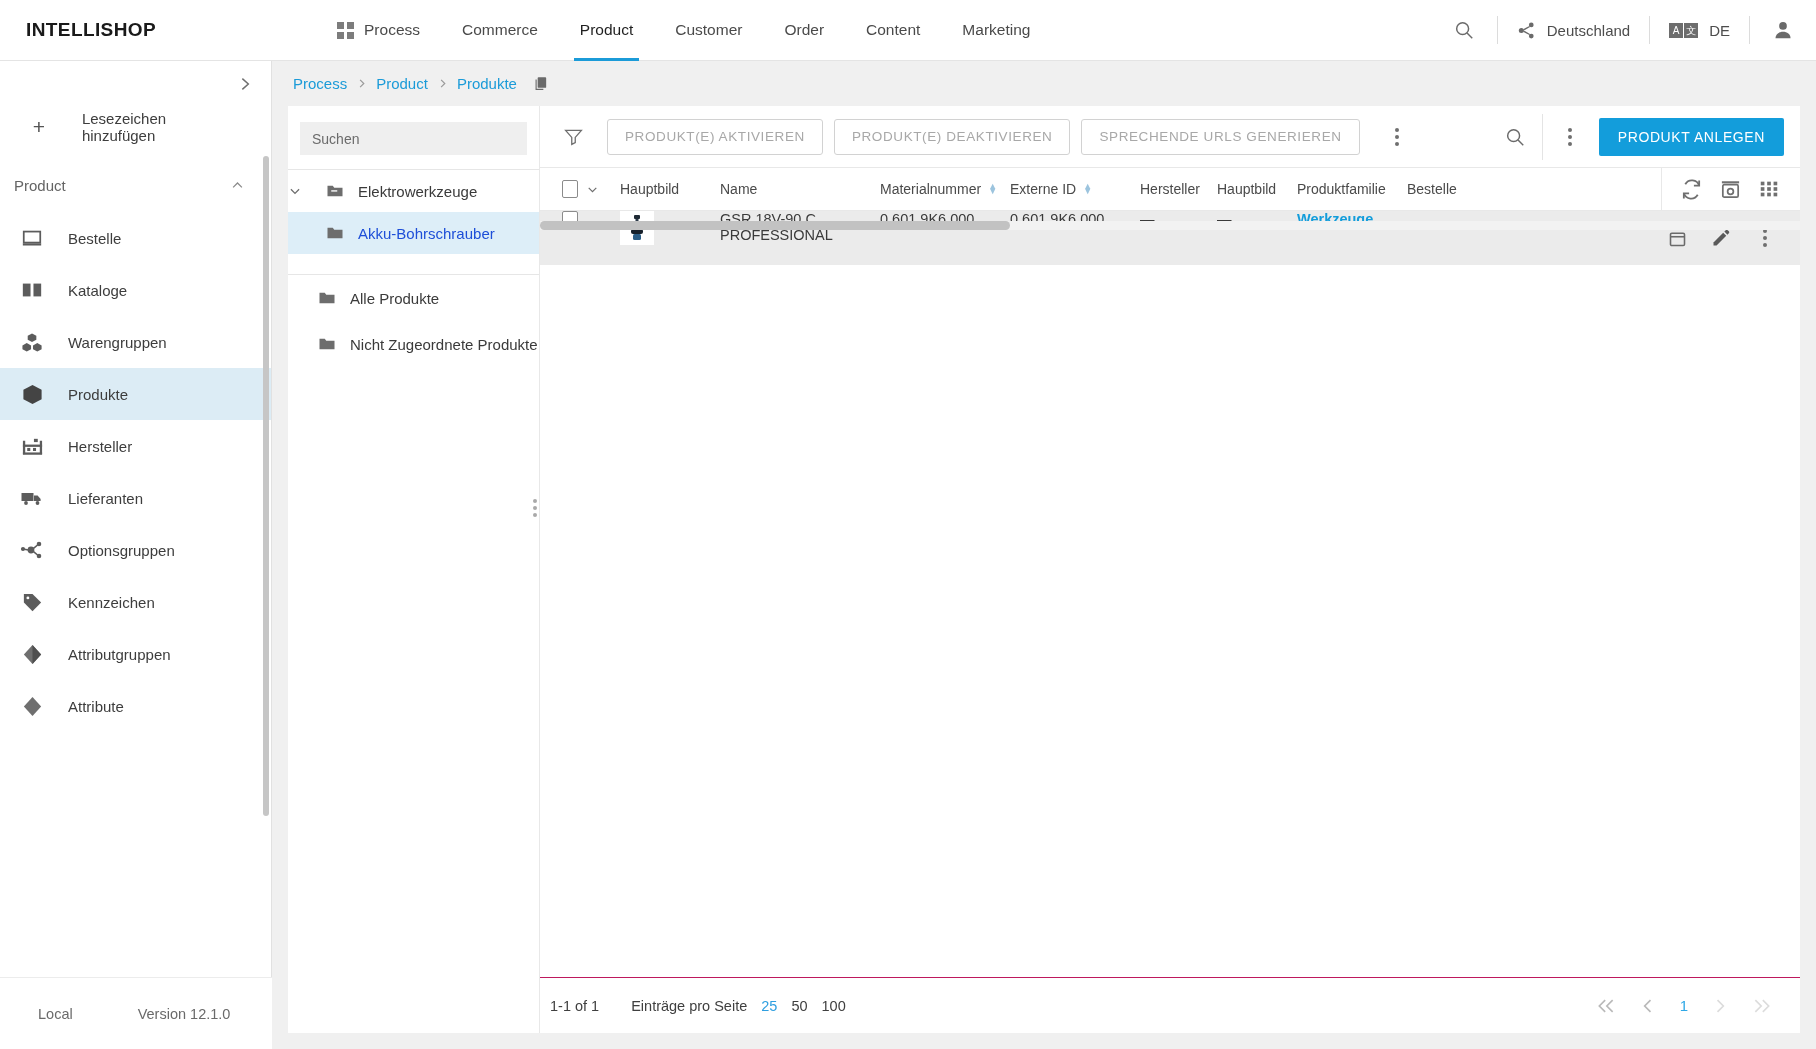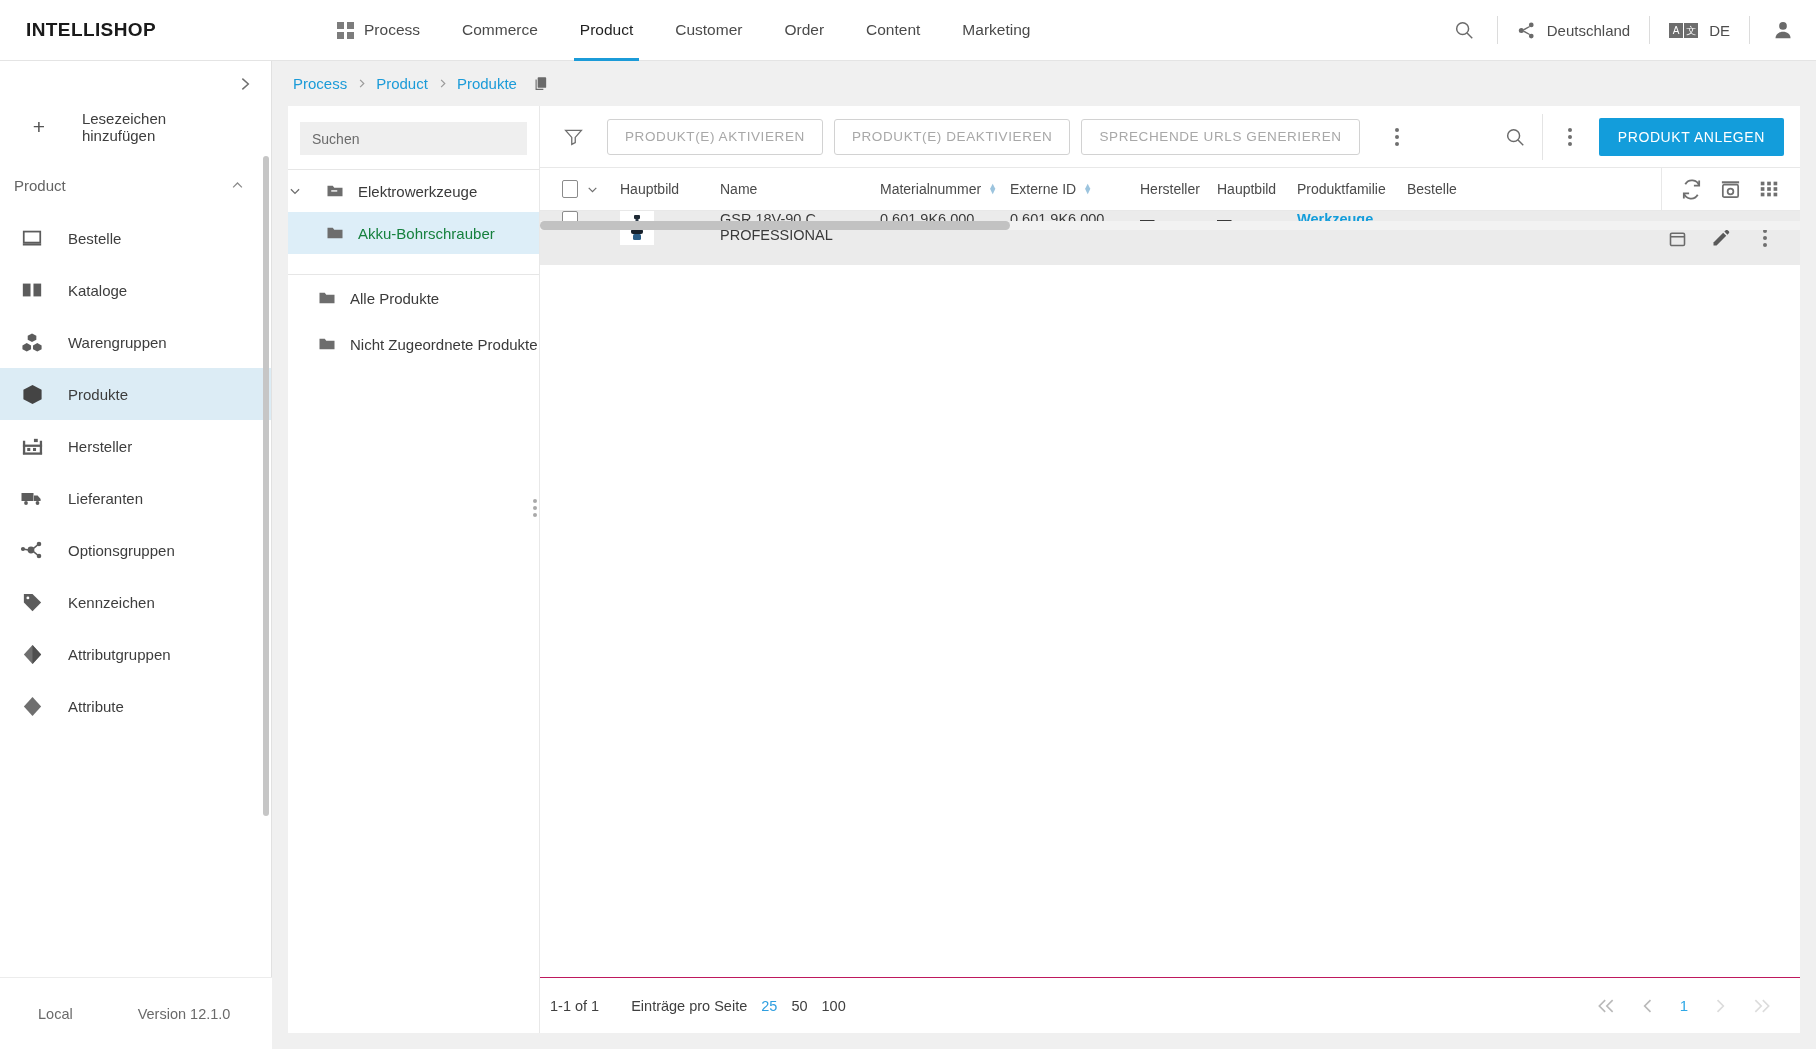--- a/index.html
+++ b/index.html
@@ -113,21 +113,21 @@
   .tree-search { padding: 16px 12px 14px 12px; }
   .tree-search input {
     width: 100%; height: 33px; border: none; background: #efefef;
     padding: 0 12px; font-size: 14px; color: #555; outline: none;
     font-family: "Liberation Sans", sans-serif;
   }
   .tree-search input::placeholder { color: #6b6b6b; }
   .tree-sec { border-top: 1px solid #e6e6e6; }
   .tnode { display: flex; align-items: center; height: 42px; cursor: pointer; font-size: 15px; color: #3a3a3a; }
   .tnode.sel { background: #ddeef8; }
-  .tnode.sel .tlbl { color: #15803d; }
+  .tnode.sel .tlbl { color: #1d4ed8; }
   .tnode .tchev { width: 32px; text-align: center; color: #6d6d6d; font-size: 12px; }
   .tnode .tfold { width: 30px; display: flex; align-items: center; justify-content: center; color: #6d6d6d; }
   .tnode .tlbl { margin-left: 8px; }
   .tnode.indent { padding-left: 32px; }
   .tree-drag {
     position: absolute; right: -6px; top: 392px; width: 14px; height: 20px;
     display: grid; grid-template-columns: 4px 4px; grid-template-rows: 4px 4px 4px; gap: 3px;
     align-content: center; justify-content: center;
   }
   .tree-drag i { width: 4px; height: 4px; background: #a9a9a9; border-radius: 50%; }

